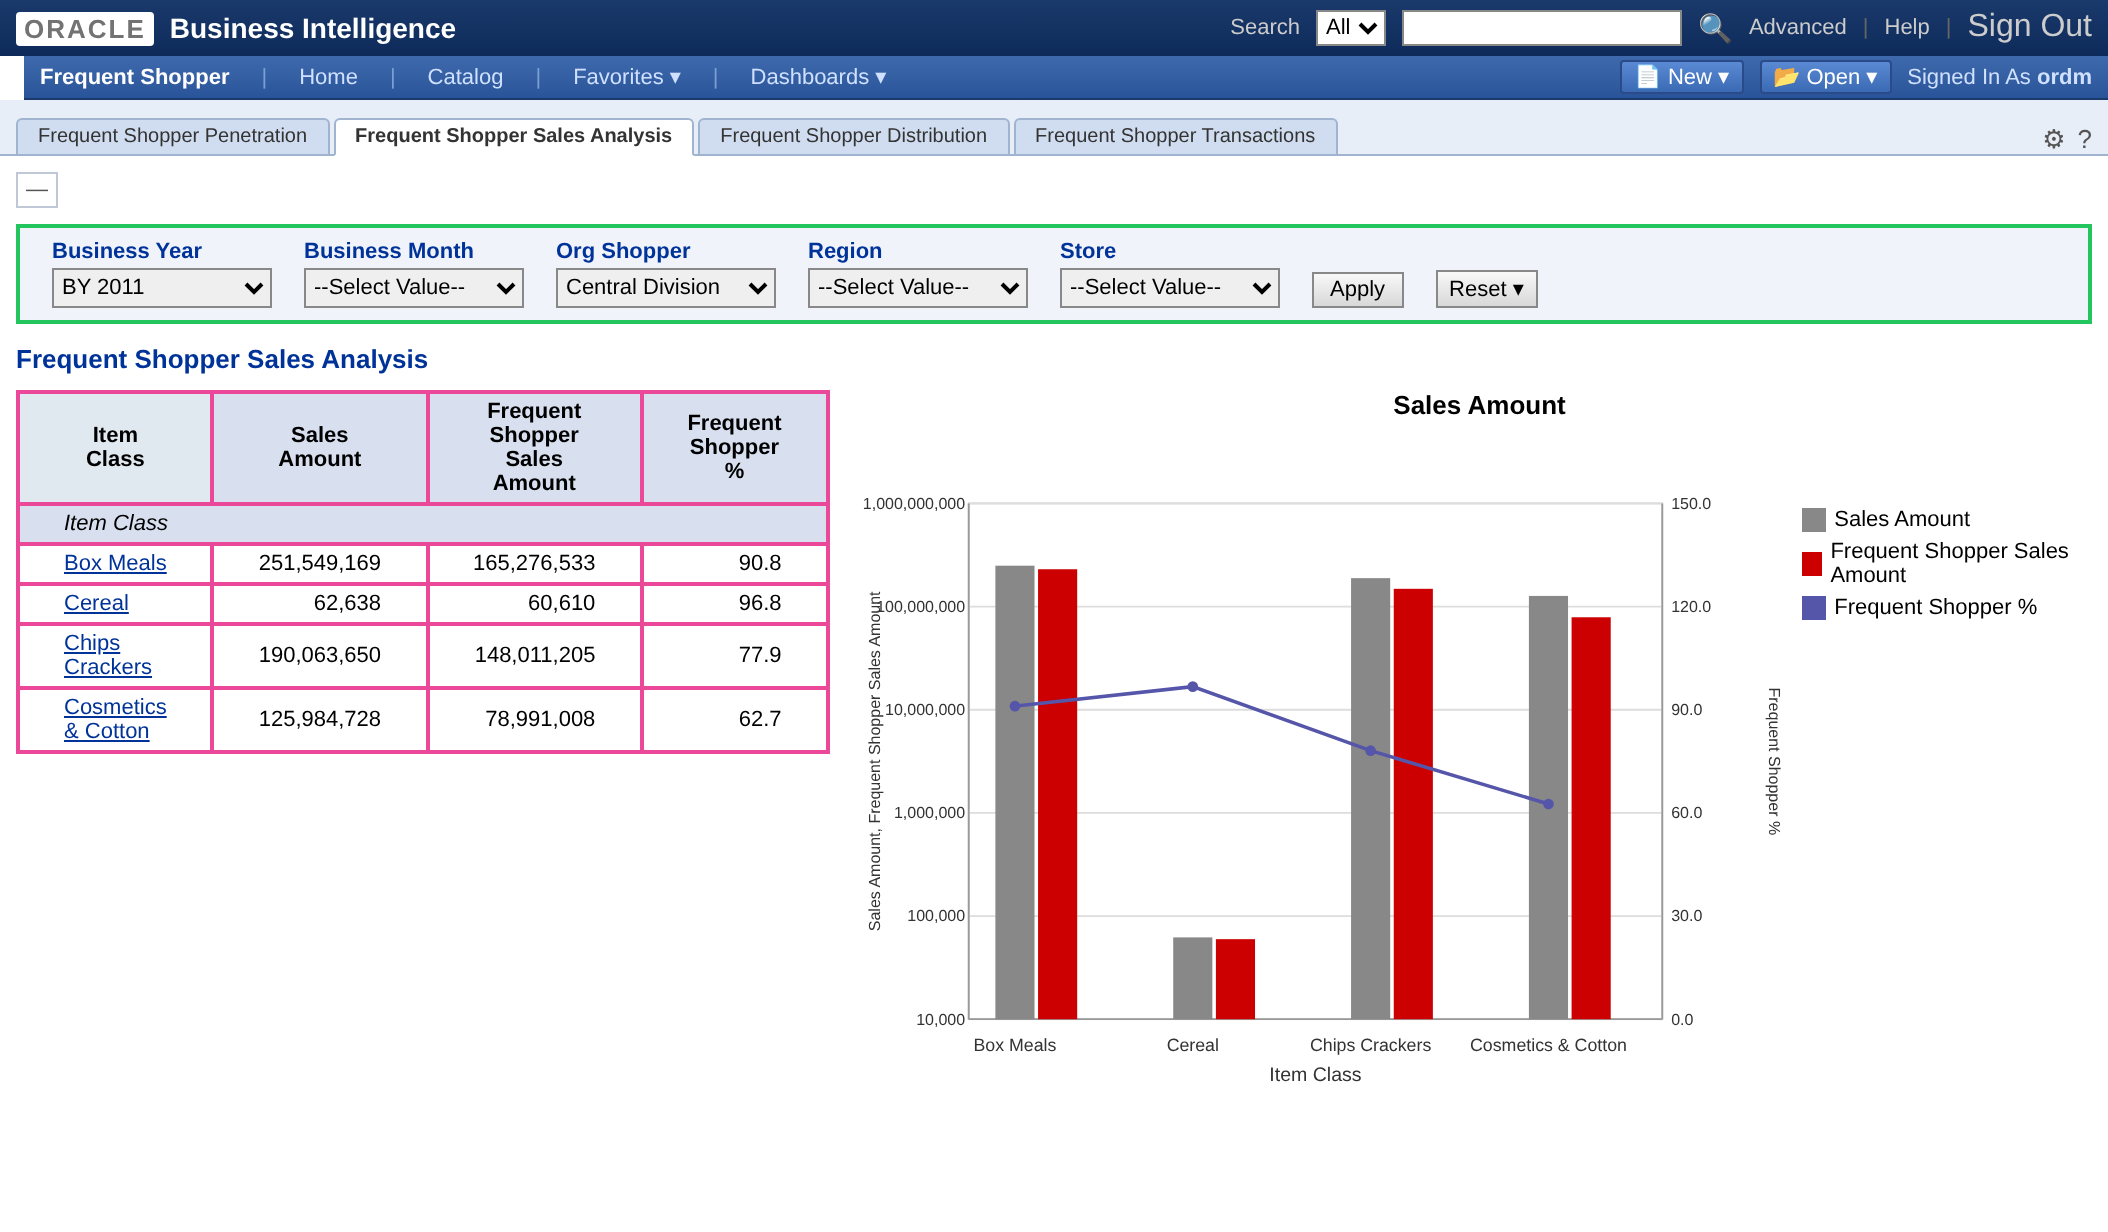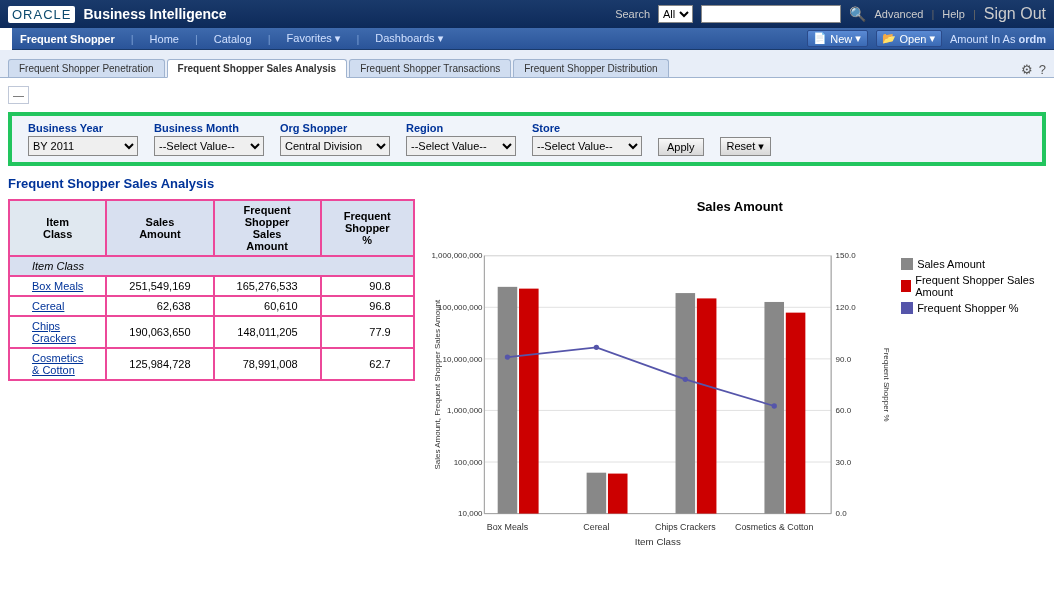--- a/index.html
+++ b/index.html
@@ -5,21 +5,21 @@
     * { box-sizing: border-box; margin: 0; padding: 0; }
     body { font-family: Arial, sans-serif; font-size: 11px; background: #fff; overflow: hidden; }
 
     
     #topbar {
       background: linear-gradient(to bottom, #1a3a6b, #0d2a5a);
       display: flex; align-items: center; height: 28px; padding: 0 8px;
       gap: 8px;
     }
     #oracle-logo {
-      color: #0c4a6e; font-weight: normal; font-size: 13px; letter-spacing: 1px;
+      color: #737373; font-weight: bold; font-size: 13px; letter-spacing: 1px;
       background: #fff; padding: 1px 4px; border-radius: 2px;
     }
     #bi-title {
       color: #fff; font-size: 14px; font-weight: bold; flex: 1;
     }
     .topbar-search-label { color: #ccc; font-size: 11px; }
     .topbar-search-select {
       font-size: 11px; height: 18px; border: 1px solid #888; background: #fff;
     }
     .topbar-search-input {
@@ -67,21 +67,21 @@
     .tab-right { margin-left: auto; display: flex; align-items: center; gap: 6px; }
     .tab-icon-btn { background: none; border: none; cursor: pointer; color: #555; font-size: 13px; }
 
     
     #content { background: #fff; padding: 8px; height: calc(616px - 28px - 22px - 28px); overflow-y: auto; }
 
     
     #min-bar { border: 1px solid #c0c8d8; padding: 2px 4px; display: inline-block; margin-bottom: 8px; cursor: pointer; color: #555; font-size: 11px; }
 
     
-    #filter-row { display: flex; align-items: flex-end; gap: 16px; padding: 6px 16px; background: #f0f4fa; border: 4px solid #22c55e; margin-bottom: 10px; }
+    #filter-row { display: flex; align-items: flex-end; gap: 16px; padding: 6px 16px; background: #f0f4fa; border: 2px solid #22c55e; margin-bottom: 10px; }
     .filter-group { display: flex; flex-direction: column; gap: 2px; }
     .filter-label { font-size: 11px; font-weight: bold; color: #003399; }
     .filter-select { font-size: 11px; height: 20px; border: 1px solid #888; min-width: 110px; }
     .apply-btn {
       background: linear-gradient(to bottom, #f8f8f8, #d8d8d8);
       border: 1px solid #888; font-size: 11px; padding: 2px 8px; cursor: pointer;
     }
     .reset-btn {
       background: linear-gradient(to bottom, #f8f8f8, #d8d8d8);
       border: 1px solid #888; font-size: 11px; padding: 2px 6px; cursor: pointer;
@@ -149,30 +149,30 @@
   <div class="nav2-right">
     <button class="nav2-btn">
       <span>📄</span>
       <span>New</span> ▾
     </button>
     <button class="nav2-btn">
       <span>📂</span>
       <span>Open</span> ▾
     </button>
     <span class="nav2-signed">
-      <span>Amount In As</span> <strong>ordm</strong>
+      <span>Signed In As</span> <strong>ordm</strong>
     </span>
   </div>
 </div>
 
 <div id="tabbar">
   <div class="tab">Frequent Shopper Penetration</div>
   <div class="tab active">Frequent Shopper Sales Analysis</div>
+  <div class="tab">Frequent Shopper Distribution</div>
   <div class="tab">Frequent Shopper Transactions</div>
-  <div class="tab">Frequent Shopper Distribution</div>
   <div class="tab-right">
     <button class="tab-icon-btn">⚙</button>
     <button class="tab-icon-btn">?</button>
   </div>
 </div>
 
 <div id="content">
   <div id="min-bar">—</div>
 
   

